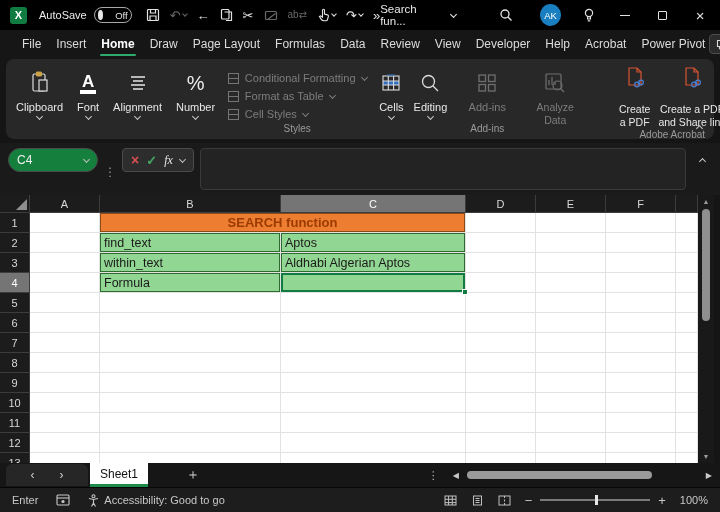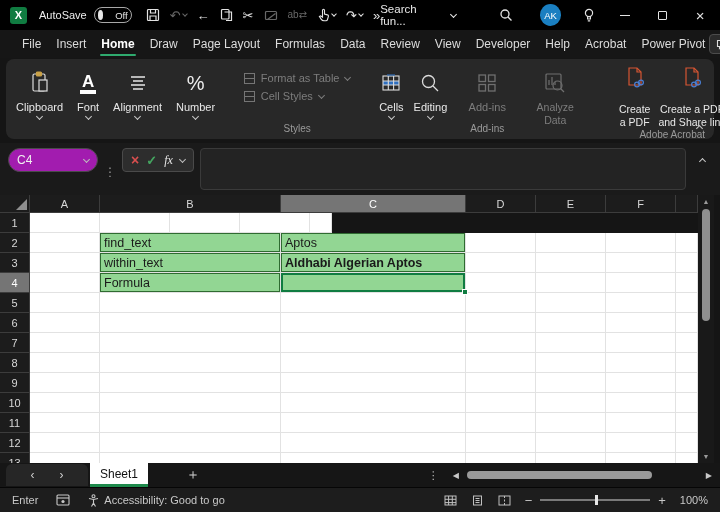--- a/index.html
+++ b/index.html
@@ -49,21 +49,21 @@
 .s-ic::after{content:"";position:absolute;left:0;top:4px;width:9px;height:1px;background:#757575}
 .gcaption{margin-top:auto;color:#9a9a9a;font-size:10px;text-align:center;padding-bottom:1px}
 .capgroup{display:flex;flex-direction:column;align-items:center}
 .dis-label{color:#7d7d7d !important}
 .acro-btn{display:flex;flex-direction:column;align-items:center;gap:14px;padding:2px 4px 0}
 .acro-btn .albl{color:#e8e8e8;font-size:10.5px;text-align:center;line-height:1.25;white-space:pre-line}
 .acro-body{display:flex;align-items:flex-start}
 .collapse-chev{position:absolute;right:12px;bottom:8px;color:#c8c8c8}
 
 .fmlrow{height:52px;flex:0 0 auto;display:flex;align-items:flex-start;padding:5px 8px 0;gap:6px;background:#1a1a1a}
-.namebox{width:90px;height:24px;background:#a21caf;border:1px solid #4a4a4a;border-radius:12px;display:flex;align-items:center;justify-content:space-between;padding:0 8px;color:#f0f0f0;font-size:12px}
+.namebox{width:90px;height:24px;background:#15803d;border:1px solid #4a4a4a;border-radius:12px;display:flex;align-items:center;justify-content:space-between;padding:0 8px;color:#f0f0f0;font-size:12px}
 .namebox .chev{color:#bdbdbd}
 .vdots{color:#9a9a9a;font-size:12px;align-self:center;margin-top:-18px}
 .fxbox{width:72px;height:24px;background:#2d2d2d;border:1px solid #4a4a4a;border-radius:4px;display:flex;align-items:center;justify-content:center;gap:7px}
 .fx-x{color:#d94f4f;font-size:14px;font-weight:bold;line-height:1}
 .fx-ok{color:#44a560;font-size:13px;font-weight:bold;line-height:1}
 .fx-fx{color:#e6e6e6;font-size:12px;font-style:italic;font-family:"Liberation Serif",serif;line-height:1}
 .fxbox .chev{color:#bdbdbd}
 .fmlinput{flex:1;height:42px;background:#232323;border:1px solid #3a3a3a;border-radius:4px;color:#eee;font-size:12px;padding:4px 8px}
 .fml-collapse{width:20px;height:24px;display:flex;align-items:center;justify-content:center;color:#c8c8c8}
 
@@ -248,20 +248,25 @@
         <span class="bigico">
             <span class="pct">%</span>
           </span>
         <span class="glabel">Number</span>
         <span class="chev"></span>
       </div>
       <div class="gsep"></div>
 
       <div class="styles-col capgroup" style="min-width:136px">
         <div>
+            <div class="srow">
+              <span class="s-ic"></span>
+              <span>Conditional Formatting</span>
+              <span class="chev" style="color: rgb(125, 125, 125);"></span>
+            </div>
             <div class="srow">
               <span class="s-ic"></span>
               <span>Format as Table</span>
               <span class="chev" style="color: rgb(125, 125, 125);"></span>
             </div>
             <div class="srow">
               <span class="s-ic"></span>
               <span>Cell Styles</span>
               <span class="chev" style="color: rgb(125, 125, 125);"></span>
             </div>
@@ -389,40 +394,41 @@
           <div class="col-h" style="width: 181px;">B</div>
           <div class="col-h sel" style="width: 185px;">C</div>
           <div class="col-h" style="width: 70px;">D</div>
           <div class="col-h" style="width: 70px;">E</div>
           <div class="col-h" style="width: 70px;">F</div>
           <div class="col-h" style="width: 22px;"></div>
         </div>
         <div class="g-row">
           <div class="row-h">1</div>
           <div class="cell" style="width: 70px;"></div>
+          <div class="cell title" style="width: 366px;">SEARCH function</div>
           <div class="cell" style="width: 70px;"></div>
           <div class="cell" style="width: 70px;"></div>
           <div class="cell" style="width: 70px;"></div>
           <div class="cell" style="width: 22px;"></div>
         </div>
         <div class="g-row">
           <div class="row-h">2</div>
           <div class="cell" style="width: 70px;"></div>
           <div class="cell green left" style="width: 181px;">find_text</div>
           <div class="cell green left" style="width: 185px;">Aptos</div>
           <div class="cell" style="width: 70px;"></div>
           <div class="cell" style="width: 70px;"></div>
           <div class="cell" style="width: 70px;"></div>
           <div class="cell" style="width: 22px;"></div>
         </div>
         <div class="g-row">
           <div class="row-h">3</div>
           <div class="cell" style="width: 70px;"></div>
           <div class="cell green left" style="width: 181px;">within_text</div>
-          <div class="cell green left" style="width: 185px; font-weight: bold;">Aldhabi Algerian Aptos</div>
+          <div class="cell green left" style="width: 185px;">Aldhabi Algerian Aptos</div>
           <div class="cell" style="width: 70px;"></div>
           <div class="cell" style="width: 70px;"></div>
           <div class="cell" style="width: 70px;"></div>
           <div class="cell" style="width: 22px;"></div>
         </div>
         <div class="g-row">
           <div class="row-h sel">4</div>
           <div class="cell" style="width: 70px;"></div>
           <div class="cell green left" style="width: 181px;">Formula</div>
           <div class="cell green left selcell" style="width: 185px;">

